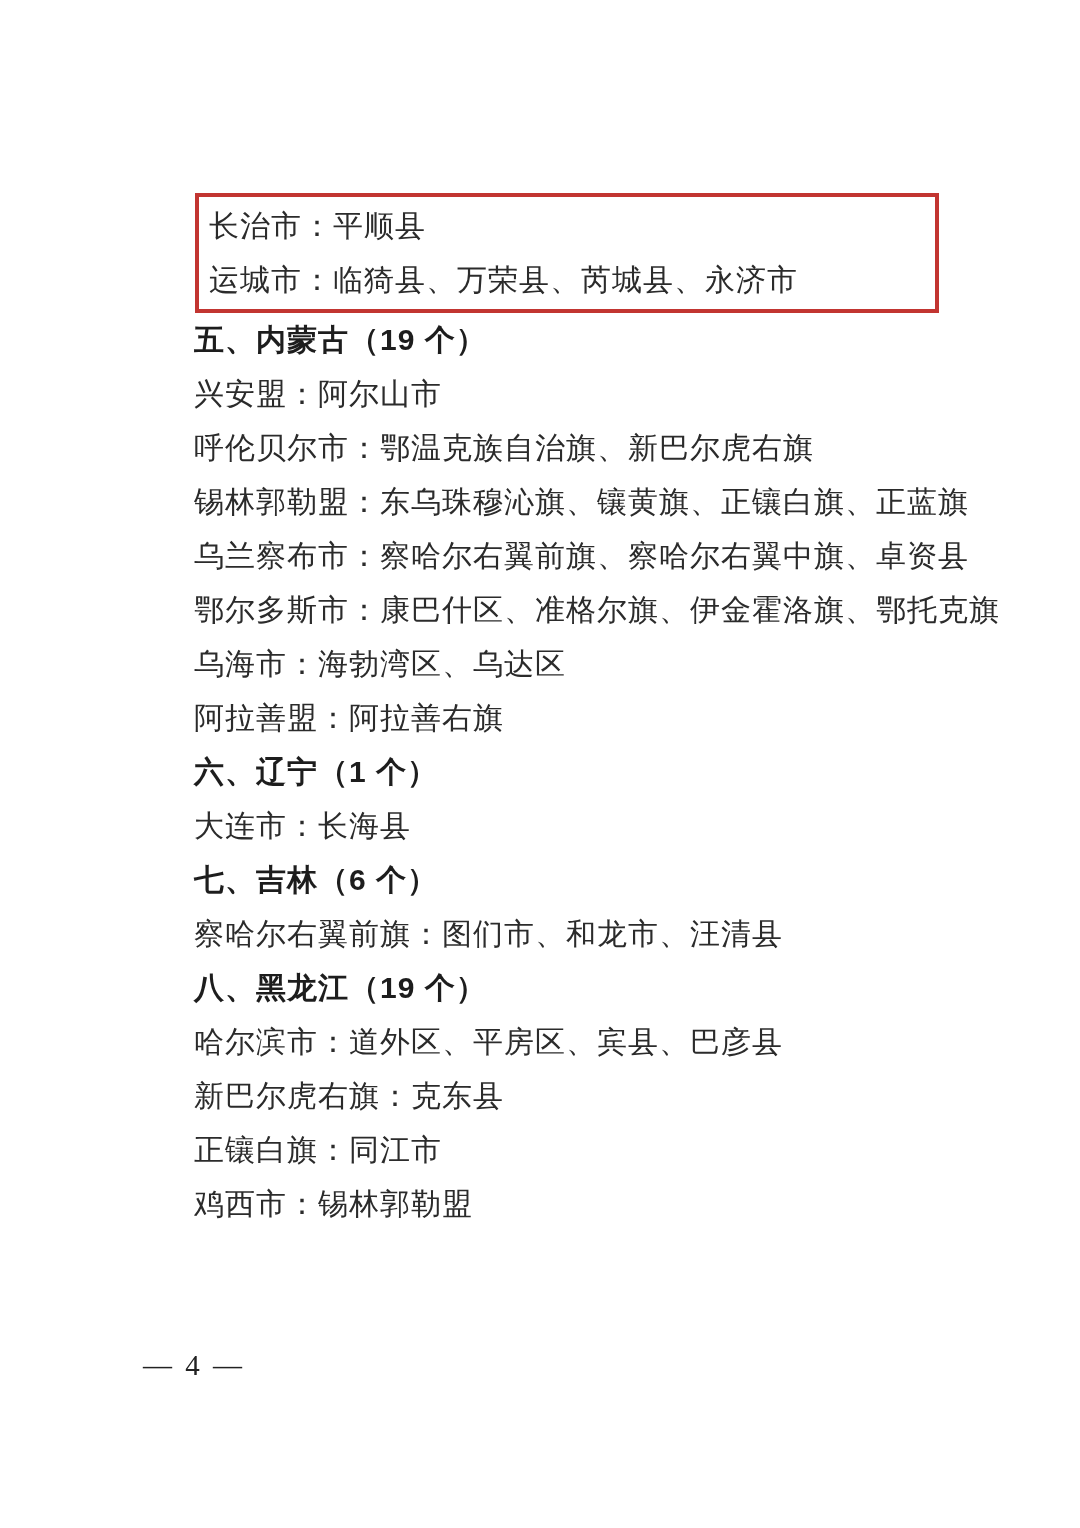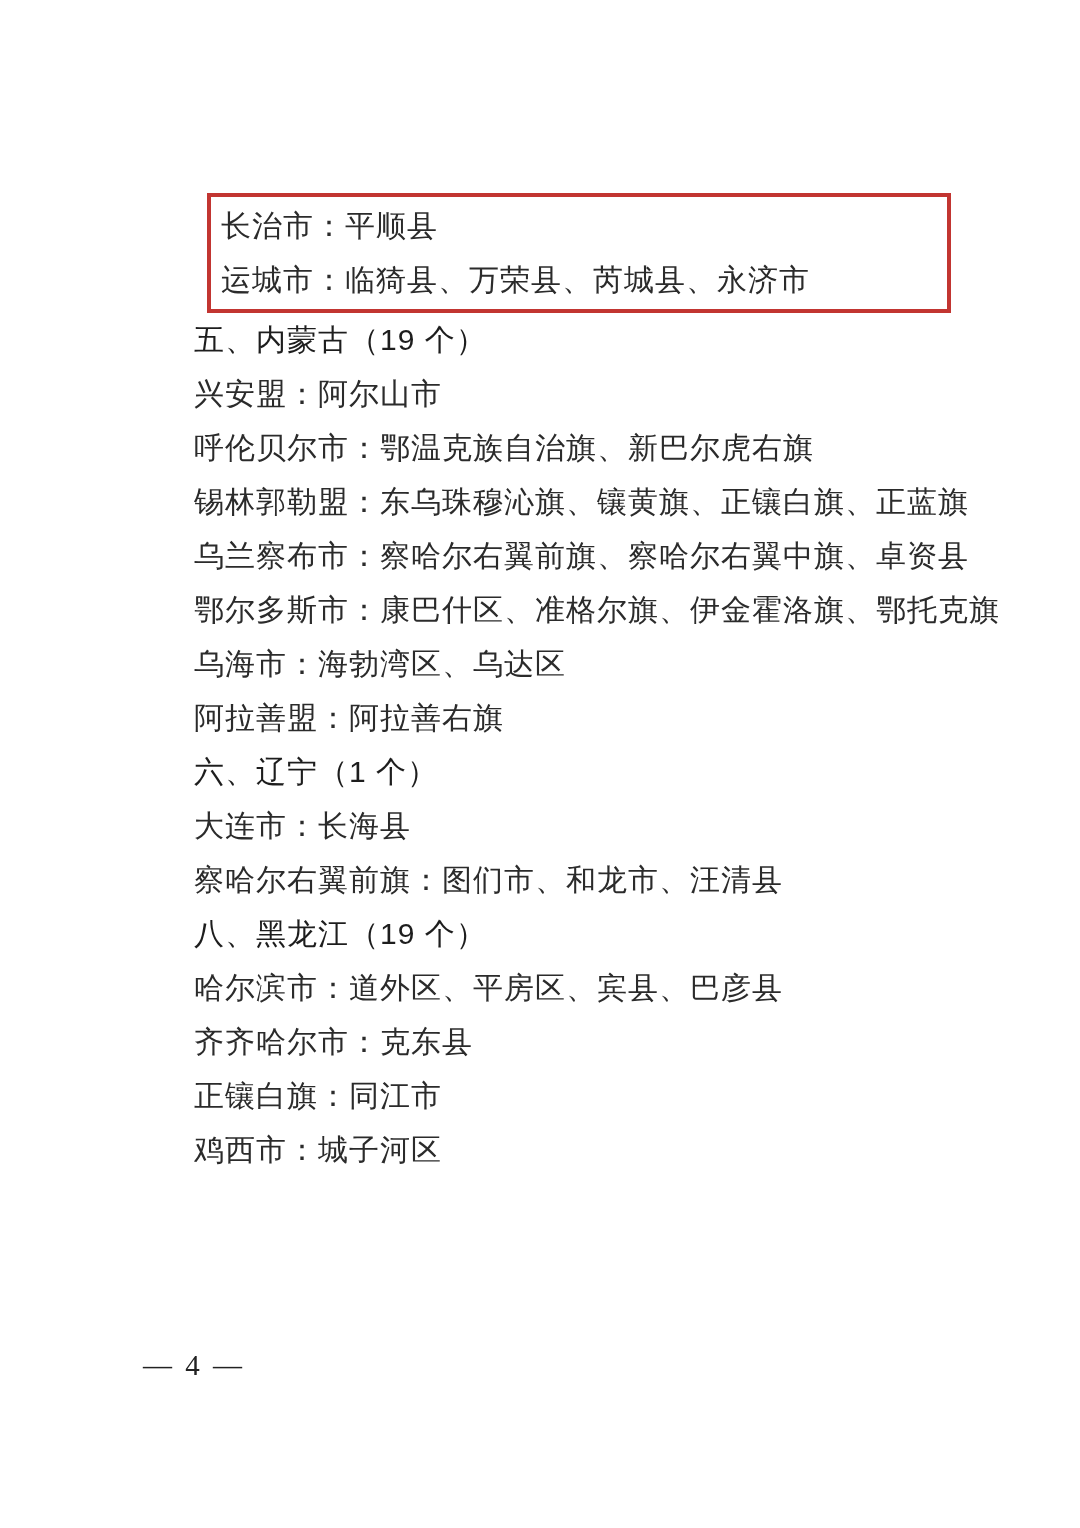--- a/index.html
+++ b/index.html
@@ -18,37 +18,37 @@
     overflow: hidden;
   }
   .content {
     position: absolute;
     left: 194px;
     top: 193px;
     width: 756px;
   }
   .hl-box {
     box-sizing: border-box;
-    margin-left: 13px;
+    margin-left: 1px;
     width: 744px;
     border: 4px solid #c23531;
     padding: 2px 24px 2px 10px;
   }
   .line {
     margin: 0;
     font-size: 30px;
     line-height: 54px;
     letter-spacing: 1px;
     white-space: nowrap;
   }
   .heading {
     margin: 0;
     font-size: 30px;
     line-height: 54px;
-    font-weight: normal;
+    font-weight: bold;
     font-family: "Liberation Sans", "DejaVu Sans", sans-serif;
     color: #1d1d1d;
     letter-spacing: 1px;
     white-space: nowrap;
   }
   .footer {
     position: absolute;
     left: 143px;
     top: 1348px;
     font-size: 29px;
@@ -73,24 +73,25 @@
     <p class="line">呼伦贝尔市：鄂温克族自治旗、新巴尔虎右旗</p>
     <p class="line">锡林郭勒盟：东乌珠穆沁旗、镶黄旗、正镶白旗、正蓝旗</p>
     <p class="line">乌兰察布市：察哈尔右翼前旗、察哈尔右翼中旗、卓资县</p>
     <p class="line">鄂尔多斯市：康巴什区、准格尔旗、伊金霍洛旗、鄂托克旗</p>
     <p class="line">乌海市：海勃湾区、乌达区</p>
     <p class="line">阿拉善盟：阿拉善右旗</p>
 
     <p class="heading">六、辽宁（1 个）</p>
     <p class="line">大连市：长海县</p>
 
+    <p class="heading">七、吉林（6 个）</p>
     <p class="line">察哈尔右翼前旗：图们市、和龙市、汪清县</p>
 
     <p class="heading">八、黑龙江（19 个）</p>
     <p class="line">哈尔滨市：道外区、平房区、宾县、巴彦县</p>
-    <p class="line">齐齐哈尔市：克东县</p>
+    <p class="line">新巴尔虎右旗：克东县</p>
     <p class="line">正镶白旗：同江市</p>
-    <p class="line">鸡西市：城子河区</p>
+    <p class="line">鸡西市：锡林郭勒盟</p>
 
   </div>
 
   <div class="footer">— 4 —</div>
 </div>
 
 </body></html>

